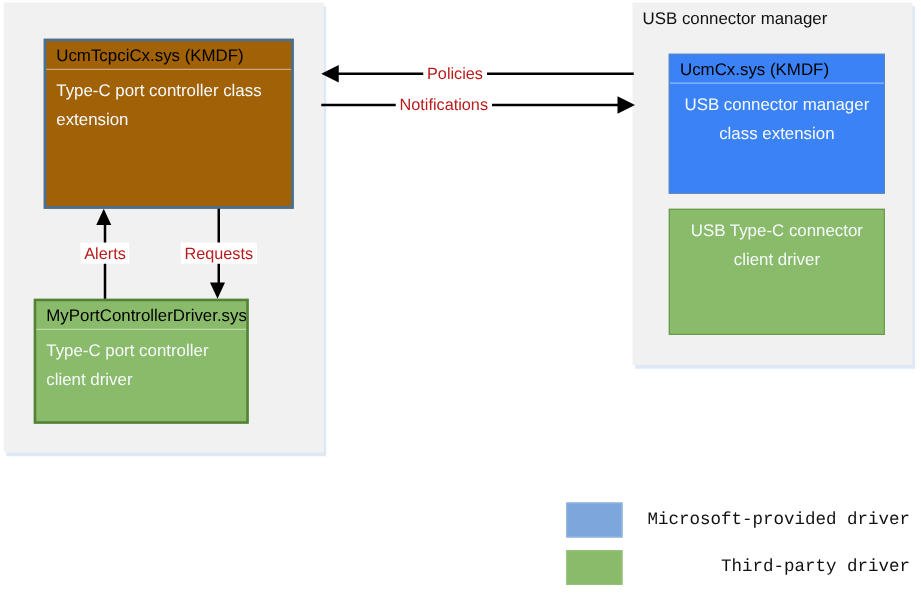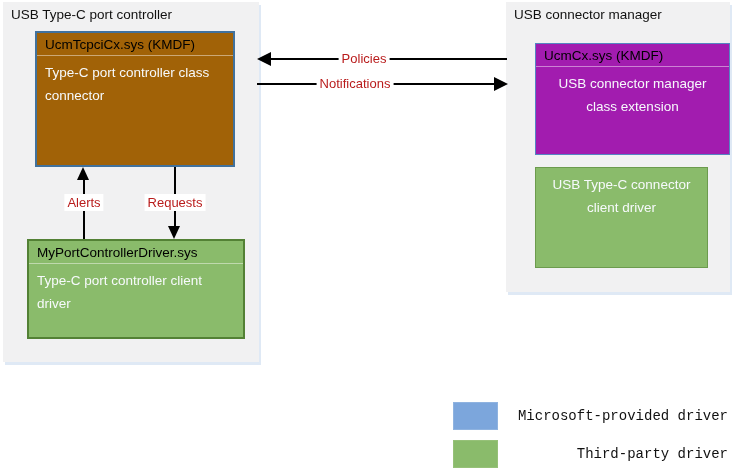--- a/index.html
+++ b/index.html
@@ -55,37 +55,36 @@
   .swatch.blue-edge  { outline:1px solid #8FB3E0; outline-offset:-1px; }
   .swatch.green-edge { outline:1px solid #96C178; outline-offset:-1px; }
   .legend-label { flex:1; text-align:right; font-size:14px; color:#111; }
 </style>
 </head>
 <body>
 
 <div class="canvas">
 
   <div class="group" style="left: 3px; top: 2px; width: 256px; height: 360px; background-color: rgb(241, 241, 242);">
-    <div class="group-title">USB Type-C port controller</div>
 
     <div class="box blue thick" style="left: 32px; top: 29px; width: 200px; height: 136px; background-color: #a16207;">
       <div class="box-title">UcmTcpciCx.sys (KMDF)</div>
-      <div class="box-body">Type-C port controller class connector</div>
+      <div class="box-body">Type-C port controller class extension</div>
     </div>
 
-    <div class="box green thick" style="left: 24px; top: 237px; width: 218px; height: 100px; background-color: rgb(138, 187, 107);">
+    <div class="box green thick" style="left: 24px; top: 237px; width: 172px; height: 100px; background-color: rgb(138, 187, 107);">
       <div class="box-title">MyPortControllerDriver.sys</div>
       <div class="box-body">Type-C port controller client driver</div>
     </div>
   </div>
 
   <div class="group" style="left: 506px; top: 2px; width: 224px; height: 290px; background-color: rgb(241, 241, 242);">
     <div class="group-title">USB connector manager</div>
 
-    <div class="box blue thin center" style="left: 29px; top: 41px; width: 195px; height: 112px; background-color: #a21caf;">
+    <div class="box blue thin center" style="left: 29px; top: 41px; width: 173px; height: 112px; background-color: #3b82f6;">
       <div class="box-title">UcmCx.sys (KMDF)</div>
       <div class="box-body">USB connector manager class extension</div>
     </div>
 
     <div class="box green thin center" style="left: 29px; top: 165px; width: 173px; height: 101px; background-color: rgb(138, 187, 107);">
       <div class="box-body">USB Type-C connector client driver</div>
     </div>
   </div>
 
   <div class="harrow" style="left:257px; top:52px; width:250px; height:14px;">

